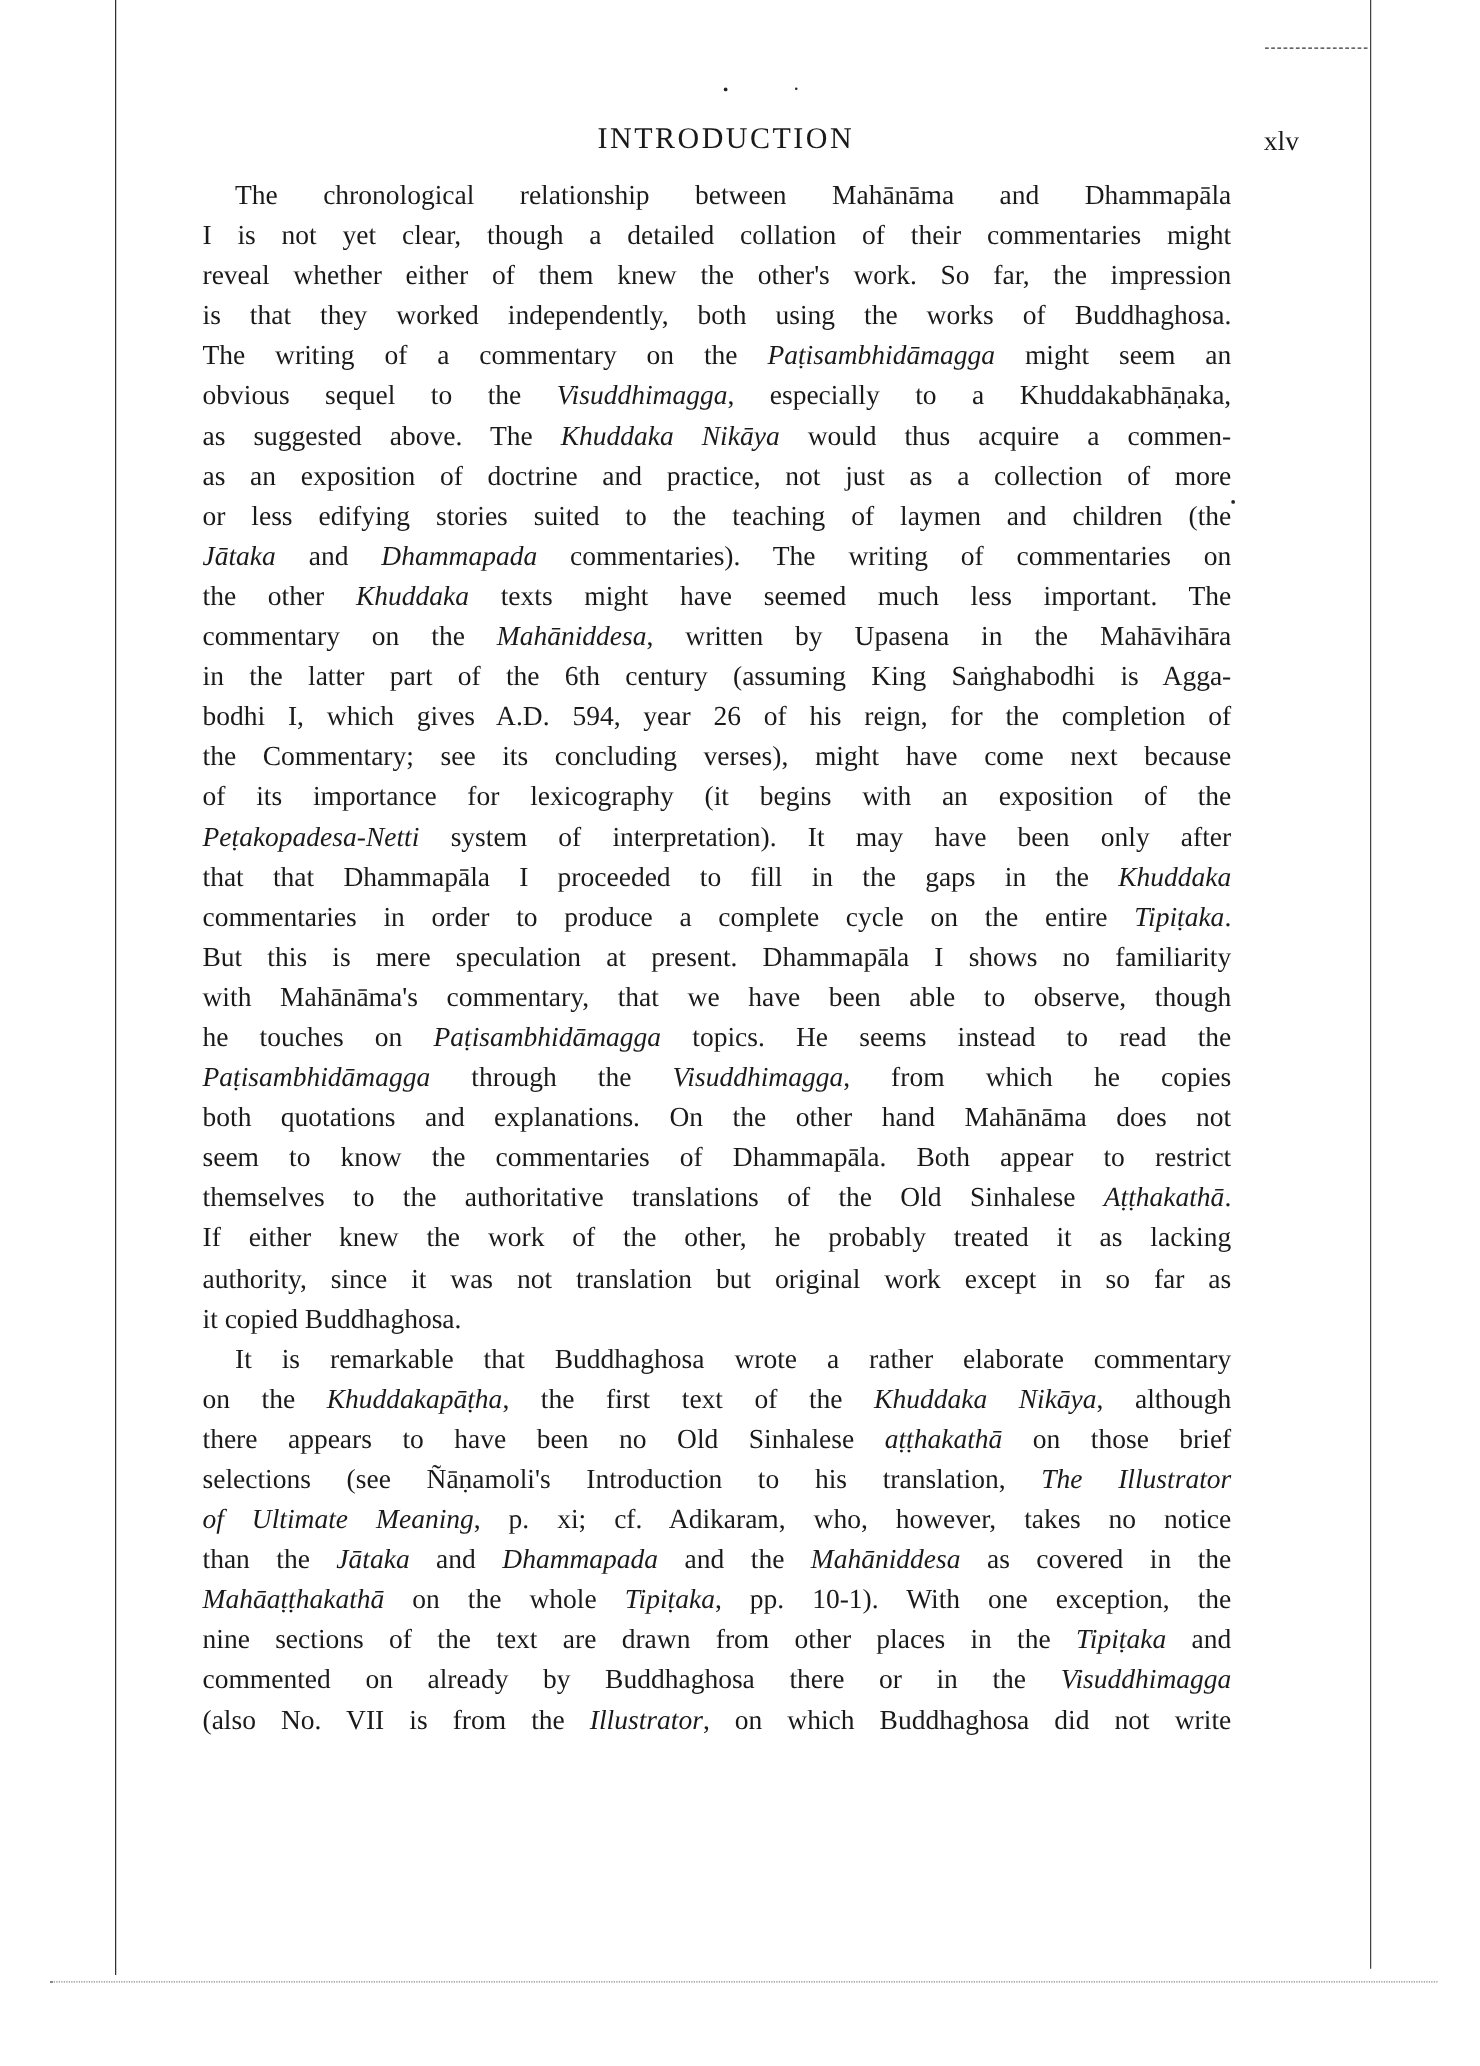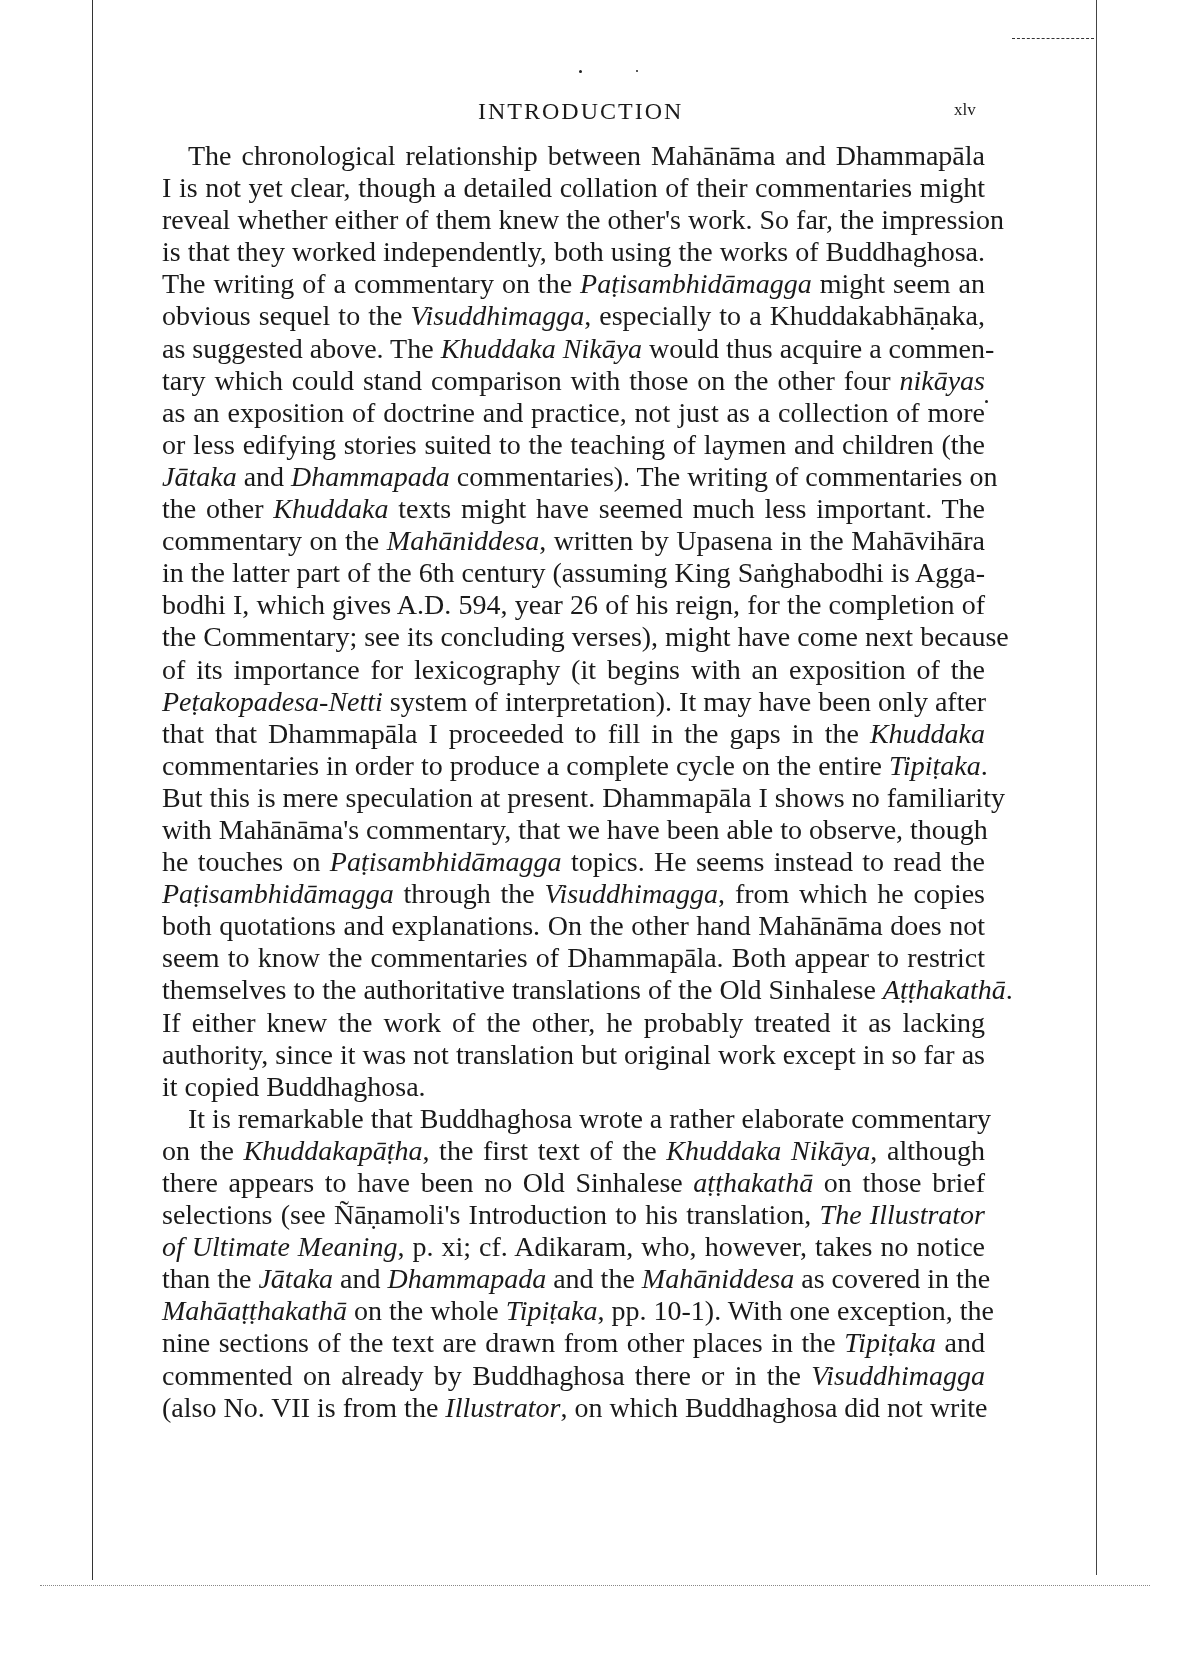--- a/index.html
+++ b/index.html
@@ -5,22 +5,22 @@
   html, body { margin: 0; padding: 0; background: #ffffff; }
   body { width: 1184px; height: 1653px; position: relative; overflow: hidden;
          font-family: "Liberation Serif", "DejaVu Serif", serif; color: #1a1a1a; }
   .frame-left { position: absolute; left: 92px; top: 0; width: 1px; height: 1580px; background: #333; }
   .frame-right { position: absolute; left: 1096px; top: 0; width: 1px; height: 1575px; background: #444; }
   .frame-bottom { position: absolute; left: 40px; top: 1585px; width: 1110px; height: 0;
                   border-top: 1px dotted #888; }
   .top-rule { position: absolute; left: 1012px; top: 38px; width: 82px; height: 0; border-top: 1px dashed #333; }
   .speck { position: absolute; width: 3px; height: 3px; border-radius: 50%; background: #222; }
   .running-head { position: absolute; top: 98px; left: 478px; font-size: 24px; letter-spacing: 2px; }
-  .folio { position: absolute; top: 100px; left: 954px; font-size: 17px; }
-  .text { position: absolute; left: 162px; width: 823px; top: 140px; font-size: 28px; }
+  .folio { position: absolute; top: 100px; left: 1011px; font-size: 22px; }
+  .text { position: absolute; left: 162px; width: 823px; top: 140px; font-size: 22px; }
   .line { height: 32.1px; line-height: 32px; white-space: nowrap; text-align: justify;
           text-align-last: justify; overflow: visible; }
   .line.indent { padding-left: 26px; }
   .line.last { text-align-last: left; }
   .line span.i { font-style: italic; }
 </style>
 </head>
 <body>
 
 <div class="frame-left"></div>
@@ -36,21 +36,20 @@
 
 <div class="text" id="body-text">
     <div>
       <div class="line indent">The chronological relationship between Mahānāma and Dhammapāla</div>
       <div class="line">I is not yet clear, though a detailed collation of their commentaries might</div>
       <div class="line">reveal whether either of them knew the other's work. So far, the impression</div>
       <div class="line">is that they worked independently, both using the works of Buddhaghosa.</div>
       <div class="line">The writing of a commentary on the <span class="i">Paṭisambhidāmagga</span> might seem an</div>
       <div class="line">obvious sequel to the <span class="i">Visuddhimagga</span>, especially to a Khuddakabhāṇaka,</div>
       <div class="line">as suggested above. The <span class="i">Khuddaka Nikāya</span> would thus acquire a commen-</div>
-      <div class="line">tary which could stand comparison with those on the other four <span class="i">nikāyas</span></div>
       <div class="line">as an exposition of doctrine and practice, not just as a collection of more</div>
       <div class="line">or less edifying stories suited to the teaching of laymen and children (the</div>
       <div class="line"><span class="i">Jātaka</span> and <span class="i">Dhammapada</span> commentaries). The writing of commentaries on</div>
       <div class="line">the other <span class="i">Khuddaka</span> texts might have seemed much less important. The</div>
       <div class="line">commentary on the <span class="i">Mahāniddesa</span>, written by Upasena in the Mahāvihāra</div>
       <div class="line">in the latter part of the 6th century (assuming King Saṅghabodhi is Agga-</div>
       <div class="line">bodhi I, which gives A.D. 594, year 26 of his reign, for the completion of</div>
       <div class="line">the Commentary; see its concluding verses), might have come next because</div>
       <div class="line">of its importance for lexicography (it begins with an exposition of the</div>
       <div class="line"><span class="i">Peṭakopadesa-Netti</span> system of interpretation). It may have been only after</div>

